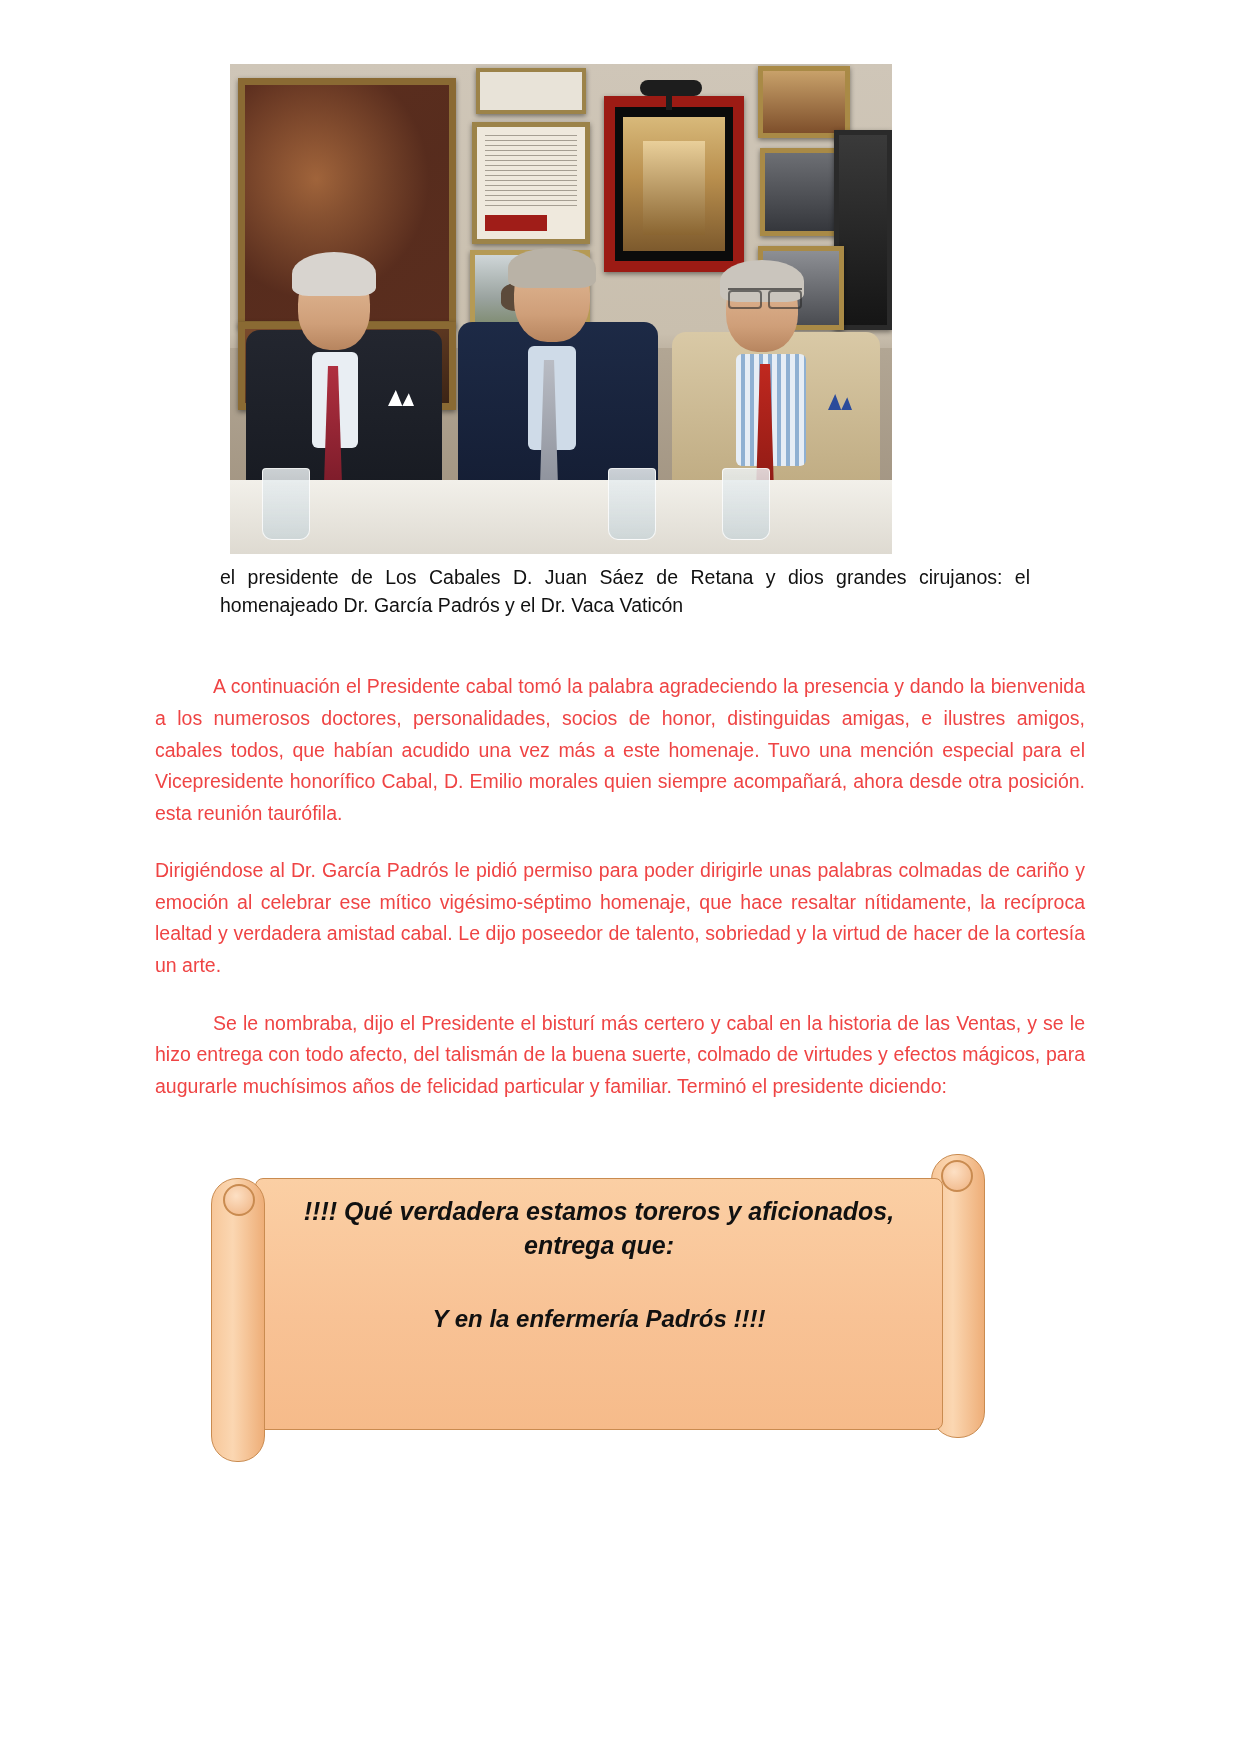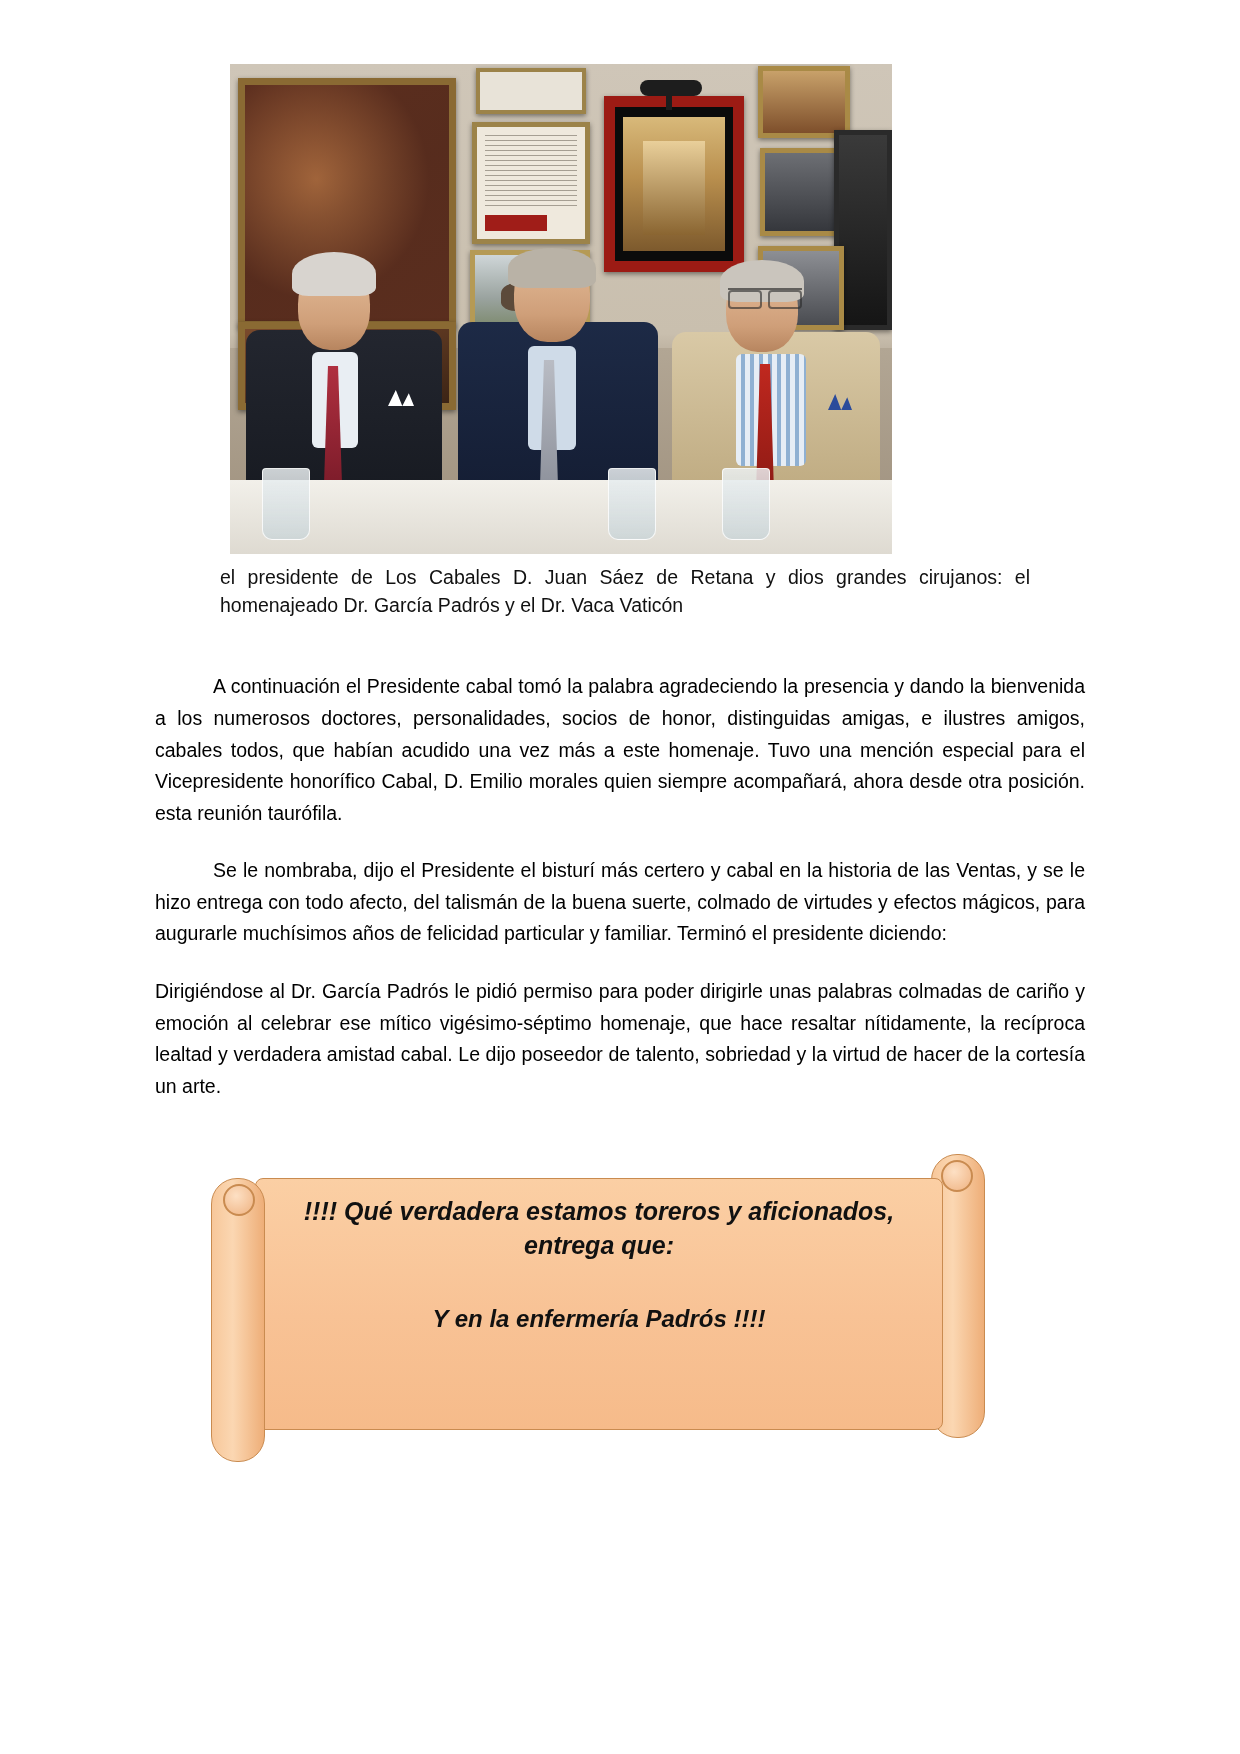--- a/index.html
+++ b/index.html
@@ -201,21 +201,21 @@
   }
 
   
   .body-text { margin-top: 52px; }
   .para {
     font-size: 19.5px;
     line-height: 1.62;
     text-align: justify;
     text-justify: inter-word;
     margin: 0 0 26px 0;
-    color:#000000;
+    color:#ef4444;
   }
   .para.indent { text-indent: 58px; }
   .para:last-child { margin-bottom:0; }
 
   
   .scroll-wrap {
     position: relative;
     margin: 34px 0 0 48px;
     width: 790px;
     height: 350px;
@@ -314,22 +314,22 @@
       <div class="glass g1"></div>
       <div class="glass g2"></div>
       <div class="glass g3"></div>
     </div>
   </div>
 
   <div class="caption">el presidente de Los Cabales D. Juan Sáez de Retana y dios grandes cirujanos: el homenajeado Dr. García Padrós y el Dr. Vaca Vaticón</div>
 
   <div class="body-text">
     <p class="para indent">A continuación el Presidente cabal tomó la palabra agradeciendo la presencia y dando la bienvenida a los numerosos doctores, personalidades, socios de honor, distinguidas amigas, e ilustres amigos, cabales todos, que habían acudido una vez más a este homenaje. Tuvo una mención especial para el Vicepresidente honorífico Cabal, D. Emilio morales quien siempre acompañará, ahora desde otra posición. esta reunión taurófila.</p>
+    <p class="para">Dirigiéndose al Dr. García Padrós le pidió permiso para poder dirigirle unas palabras colmadas de cariño y emoción al celebrar ese mítico vigésimo-séptimo homenaje, que hace resaltar nítidamente, la recíproca lealtad y verdadera amistad cabal. Le dijo poseedor de talento, sobriedad y la virtud de hacer de la cortesía un arte.</p>
     <p class="para indent">Se le nombraba, dijo el Presidente el bisturí más certero y cabal en la historia de las Ventas, y se le hizo entrega con todo afecto, del talismán de la buena suerte, colmado de virtudes y efectos mágicos, para augurarle muchísimos años de felicidad particular y familiar. Terminó el presidente diciendo:</p>
-    <p class="para">Dirigiéndose al Dr. García Padrós le pidió permiso para poder dirigirle unas palabras colmadas de cariño y emoción al celebrar ese mítico vigésimo-séptimo homenaje, que hace resaltar nítidamente, la recíproca lealtad y verdadera amistad cabal. Le dijo poseedor de talento, sobriedad y la virtud de hacer de la cortesía un arte.</p>
   </div>
 
   <div class="scroll-wrap">
     <div class="scroll-roll roll-right"></div>
     <div class="scroll-body"></div>
     <div class="scroll-roll roll-left"></div>
     <div class="curl cl"></div>
     <div class="curl cr"></div>
     <div class="scroll-text">
       <div>!!!! Qué  verdadera estamos toreros y aficionados,</div>

